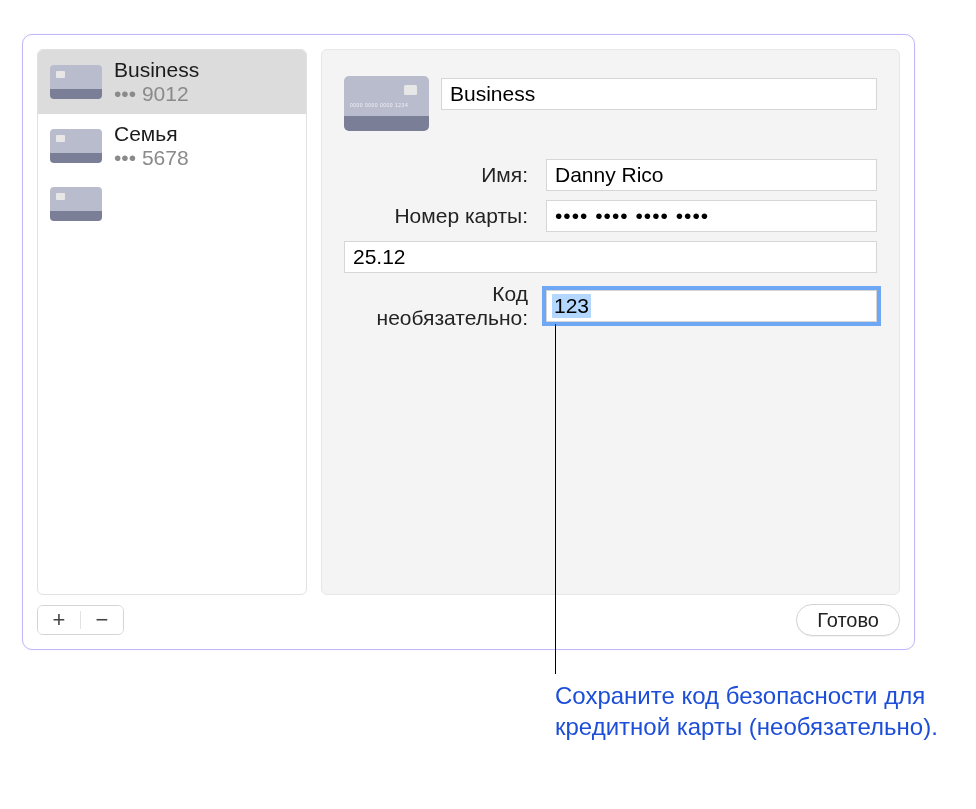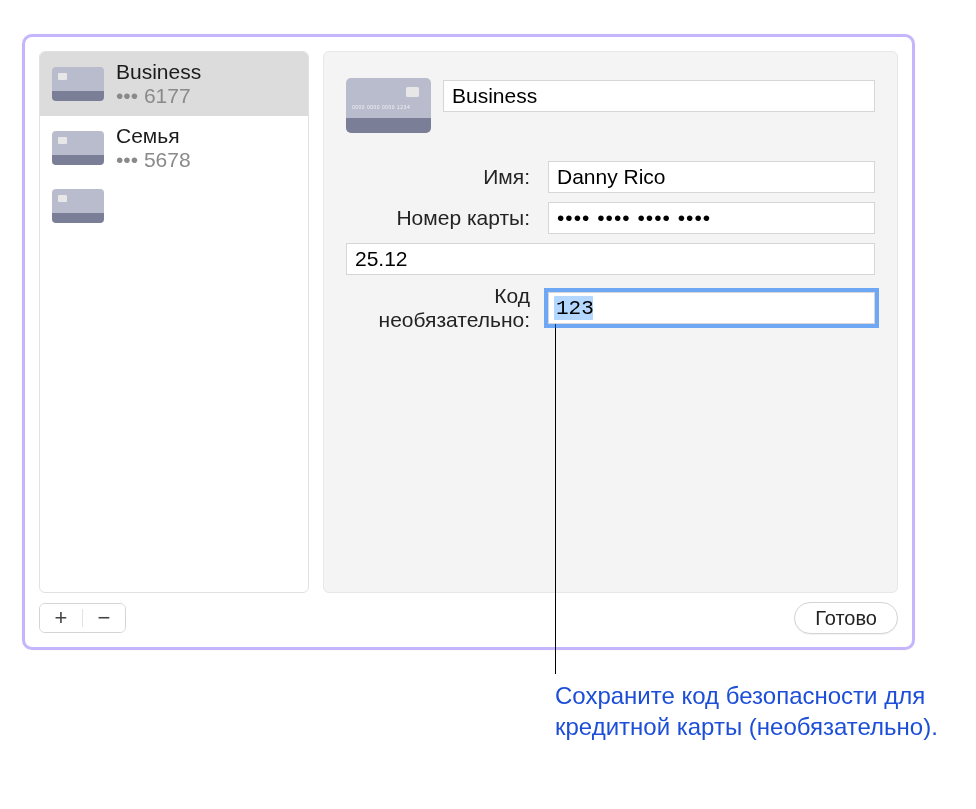--- a/index.html
+++ b/index.html
@@ -15,21 +15,21 @@
     position: relative;
     width: 976px;
     height: 809px;
   }
   .window {
     position: absolute;
     left: 22px;
     top: 34px;
     width: 893px;
     height: 616px;
-    border: 3px solid #c4b5fd;
+    border: 1px solid #c4b5fd;
     border-radius: 10px;
     background: #ffffff;
     box-shadow: 0 0 0 0.5px rgba(0,0,0,0.03);
   }
   .content {
     position: absolute;
     left: 14px;
     top: 14px;
     right: 14px;
     bottom: 54px;
@@ -173,21 +173,21 @@
     outline: none;
   }
   .field-input.dots {
     letter-spacing: 1px;
   }
   .field-input.focused {
     border: 1px solid #d6d6d6;
     box-shadow: 0 0 0 4px rgba(0,103,244,0.55);
     position: relative;
   }
-  .sel-wrap { position: relative; flex:1; display:flex;font-family:Liberation Mono, monospace; }
+  .sel-wrap { position: relative; flex:1; display:flex; }
   .sel-highlight {
     position: absolute;
     left: 6px;
     top: 4px;
     bottom: 4px;
     background: #b3d7ff;
     z-index: 0;
     border-radius: 1px;
   }
   .sel-wrap input { position: relative; z-index: 1; background: transparent; }
@@ -261,21 +261,21 @@
 
 <div class="stage">
   <div class="window">
     <div class="content">
 
       <div class="sidebar">
         <div class="card-item selected">
           <div class="card-thumb"></div>
           <div class="card-text">
             <span class="card-title">Business</span>
-            <span class="card-sub">••• 6177</span>
+            <span class="card-sub">••• 9012</span>
           </div>
         </div>
         <div class="card-item">
           <div class="card-thumb"></div>
           <div class="card-text">
             <span class="card-title">Семья</span>
             <span class="card-sub">••• 5678</span>
           </div>
         </div>
         <div class="card-item">

